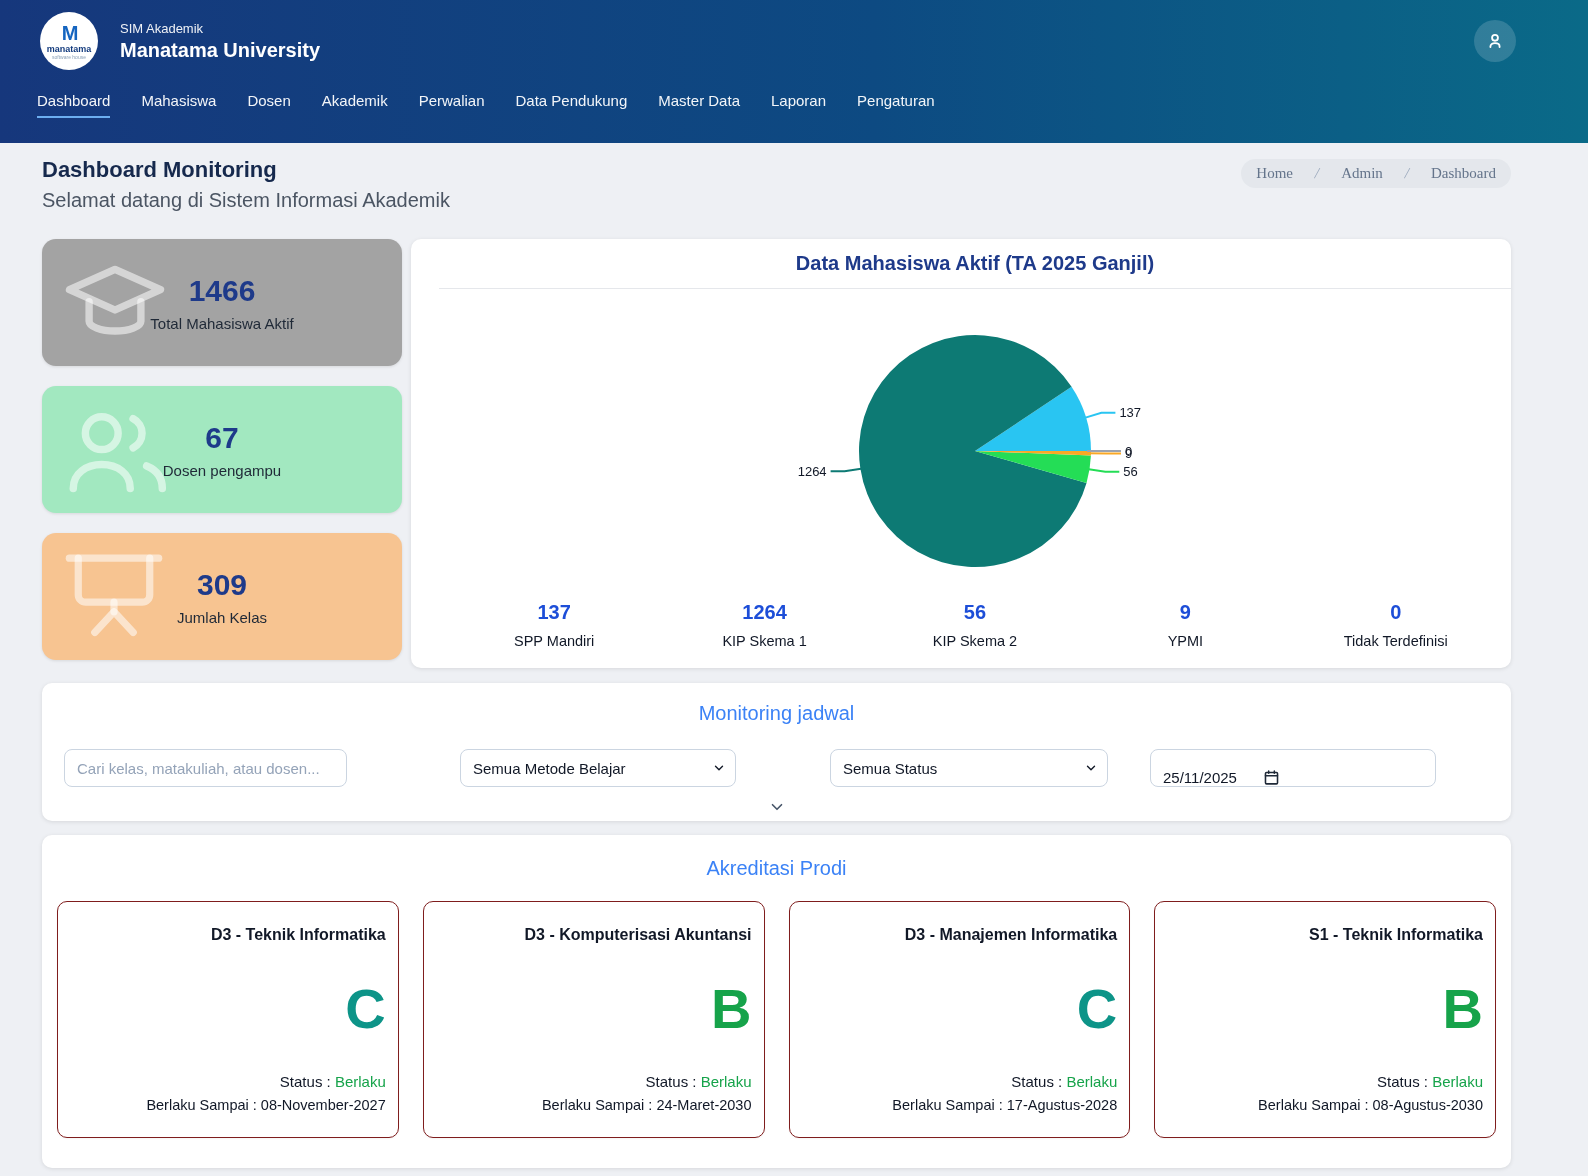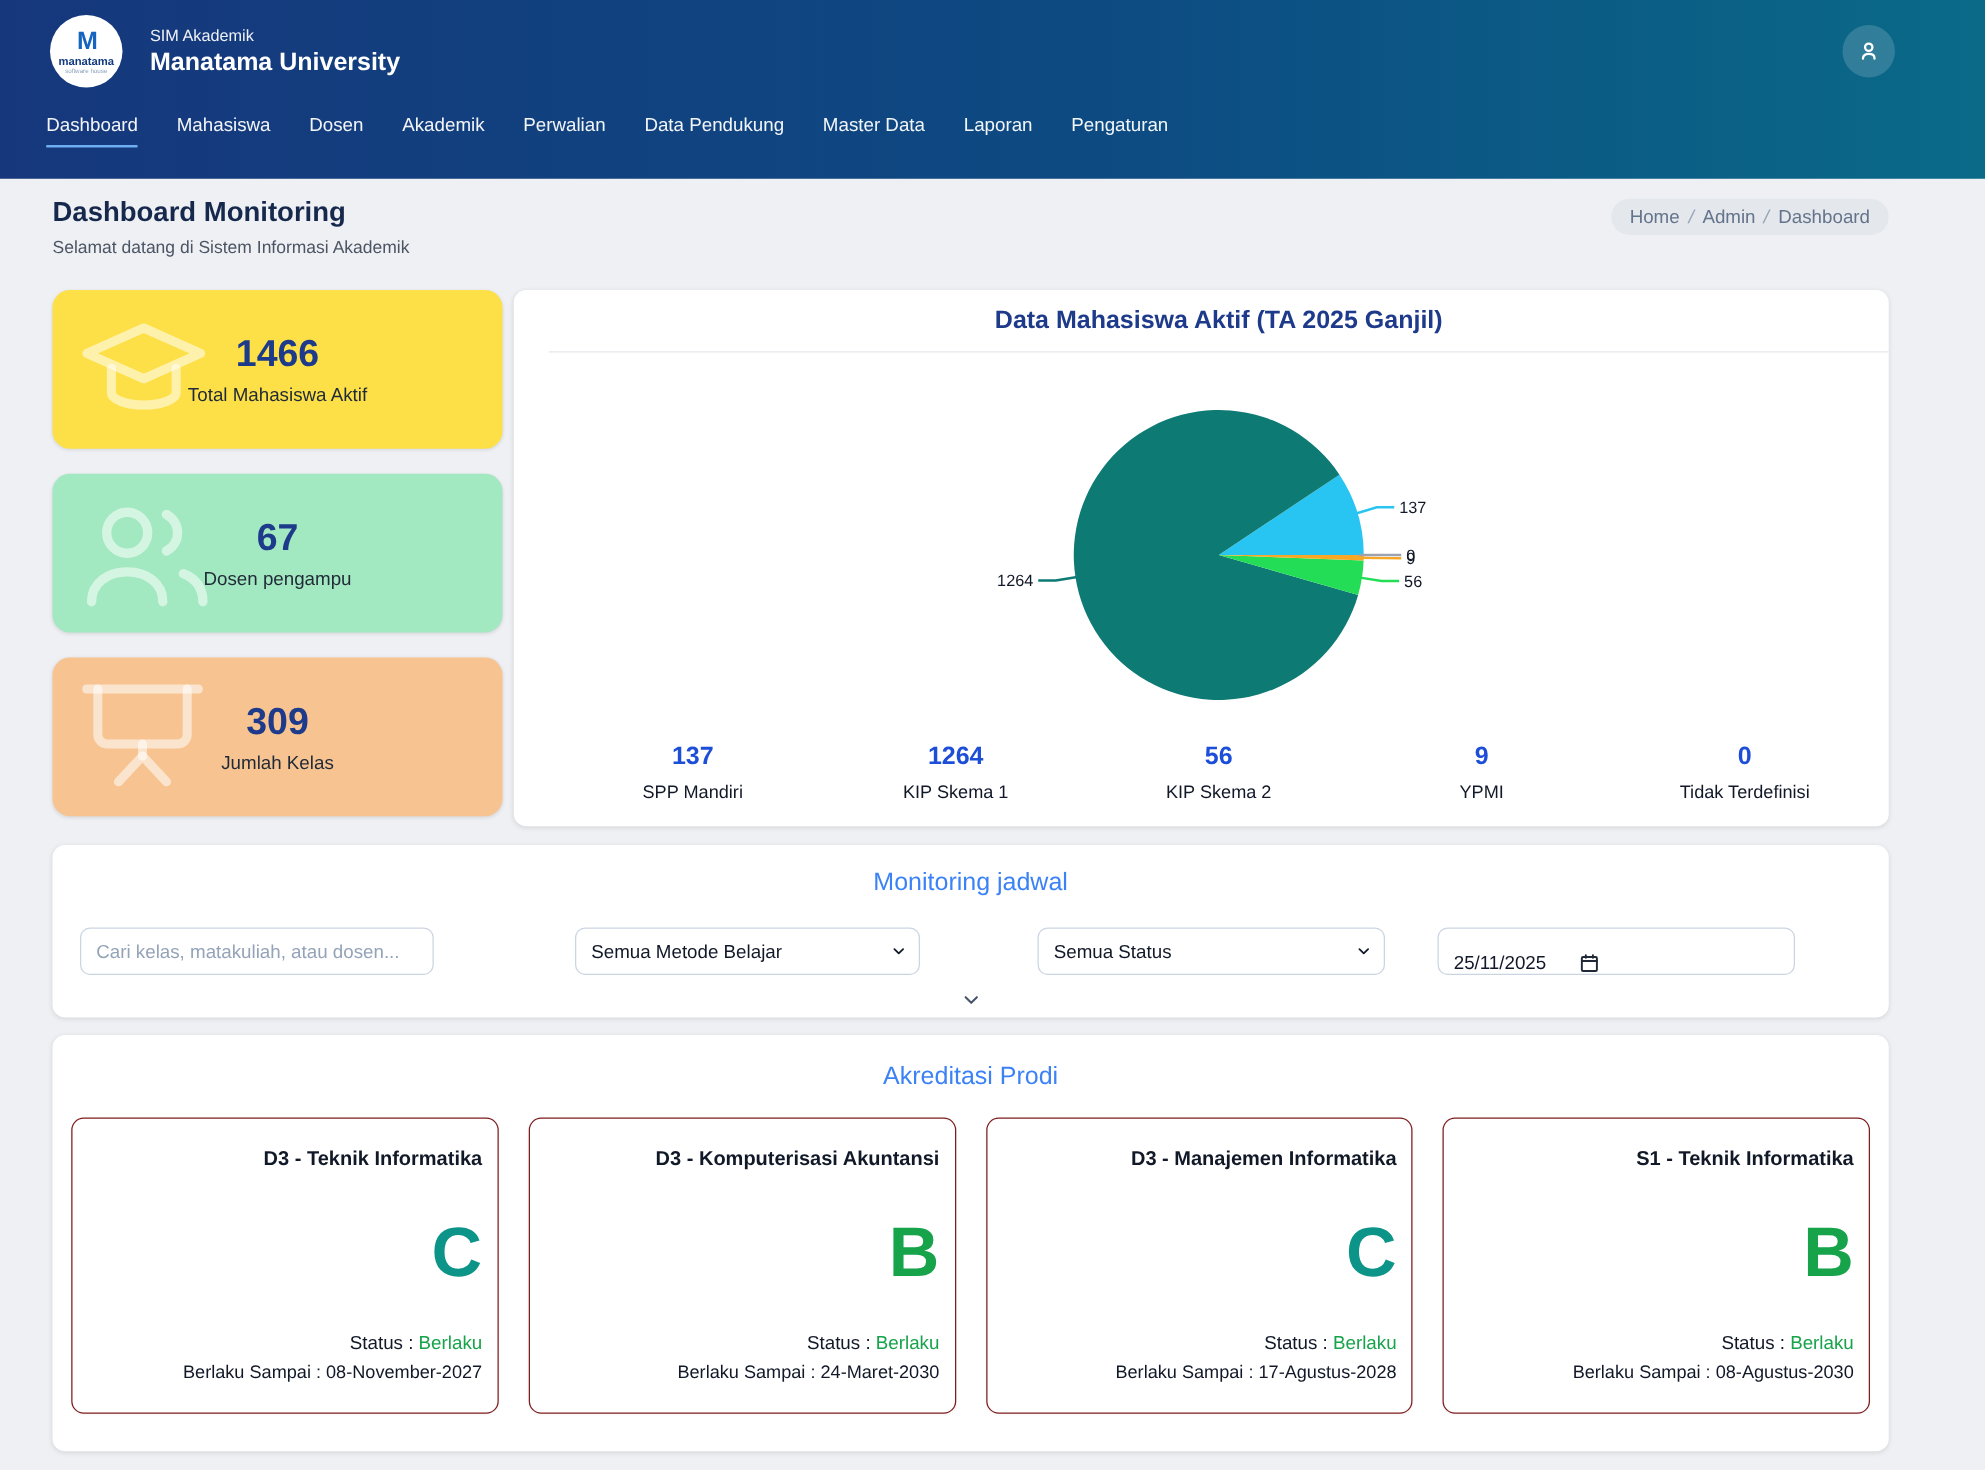--- a/index.html
+++ b/index.html
@@ -35,24 +35,24 @@
   nav { display:flex; gap:31px; padding:0 0 0 37px; margin-top:22px; }
   nav a {
     color:rgba(255,255,255,.95); font-size:15px; text-decoration:none; cursor:pointer;
     padding-bottom:7px; border-bottom:2px solid transparent;
   }
   nav a.active { border-bottom-color:#6caef0; }
   
   .main { padding:14px 77px 0 42px; }
   .page-head { display:flex; justify-content:space-between; align-items:flex-start; }
   .page-head h1 { font-size:22px; color:#16294d; font-weight:bold; }
-  .page-head p { font-size:14px; color:#4b5563; margin-top:6px; }
+  .page-head p { font-size:20px; color:#4b5563; margin-top:6px; }
   .breadcrumb {
     background:#e4e7ec; border-radius:9999px; padding:6px 15px;
-    display:flex; align-items:center; gap:7px; font-size:15px; color:#64748b; margin-top:2px;
+    display:flex; align-items:center; gap:22px; font-size:15px; color:#64748b; margin-top:2px;font-family:Liberation Serif, serif;
   }
   .breadcrumb .sep { color:#94a3b8; transform:skewX(-12deg); }
   .breadcrumb span[data-interactable="true"] { cursor:pointer; }
   
   .dash-grid { display:grid; grid-template-columns:360px 1fr; gap:9px; margin-top:27px; }
   .stat-col { display:flex; flex-direction:column; gap:20px; }
   .stat-card {
     position:relative; height:127px; border-radius:14px; overflow:hidden;
     display:flex; flex-direction:column; align-items:center; justify-content:center;
     box-shadow:0 1px 3px rgba(0,0,0,.10);
@@ -151,21 +151,21 @@
       <span data-interactable="true">Home</span>
       <span class="sep" data-interactable="false">/</span>
       <span data-interactable="true">Admin</span>
       <span class="sep" data-interactable="false">/</span>
       <span data-interactable="false">Dashboard</span>
     </div>
   </div>
 
   <div class="dash-grid">
     <div class="stat-col" data-interactable="false">
-      <div class="stat-card" data-interactable="false" style="background-color: #fde047;">
+      <div class="stat-card" data-interactable="false" style="background-color: #a3a3a3;">
         <svg data-interactable="false" width="118" height="112" viewBox="0 0 32 32" fill="none" stroke="currentColor" stroke-width="2.1" stroke-linecap="round" stroke-linejoin="round">
           <path d="M3 12.2 16 6.4l13 5.8-13 5.8z"></path>
           <path d="M8.6 15.6v5.6c0 1.5 3.3 2.8 7.4 2.8s7.4-1.3 7.4-2.8v-5.6"></path>
         </svg>
         <div class="stat-value" data-interactable="false">1466</div>
         <div class="stat-label" data-interactable="false">Total Mahasiswa Aktif</div>
       </div>
       <div class="stat-card" data-interactable="false" style="background-color: rgb(162, 232, 192);">
         <svg data-interactable="false" width="120" height="114" viewBox="0 0 32 32" fill="none" stroke="currentColor" stroke-width="2.1" stroke-linecap="round" stroke-linejoin="round">
           <circle cx="12" cy="11" r="4.6"></circle>

